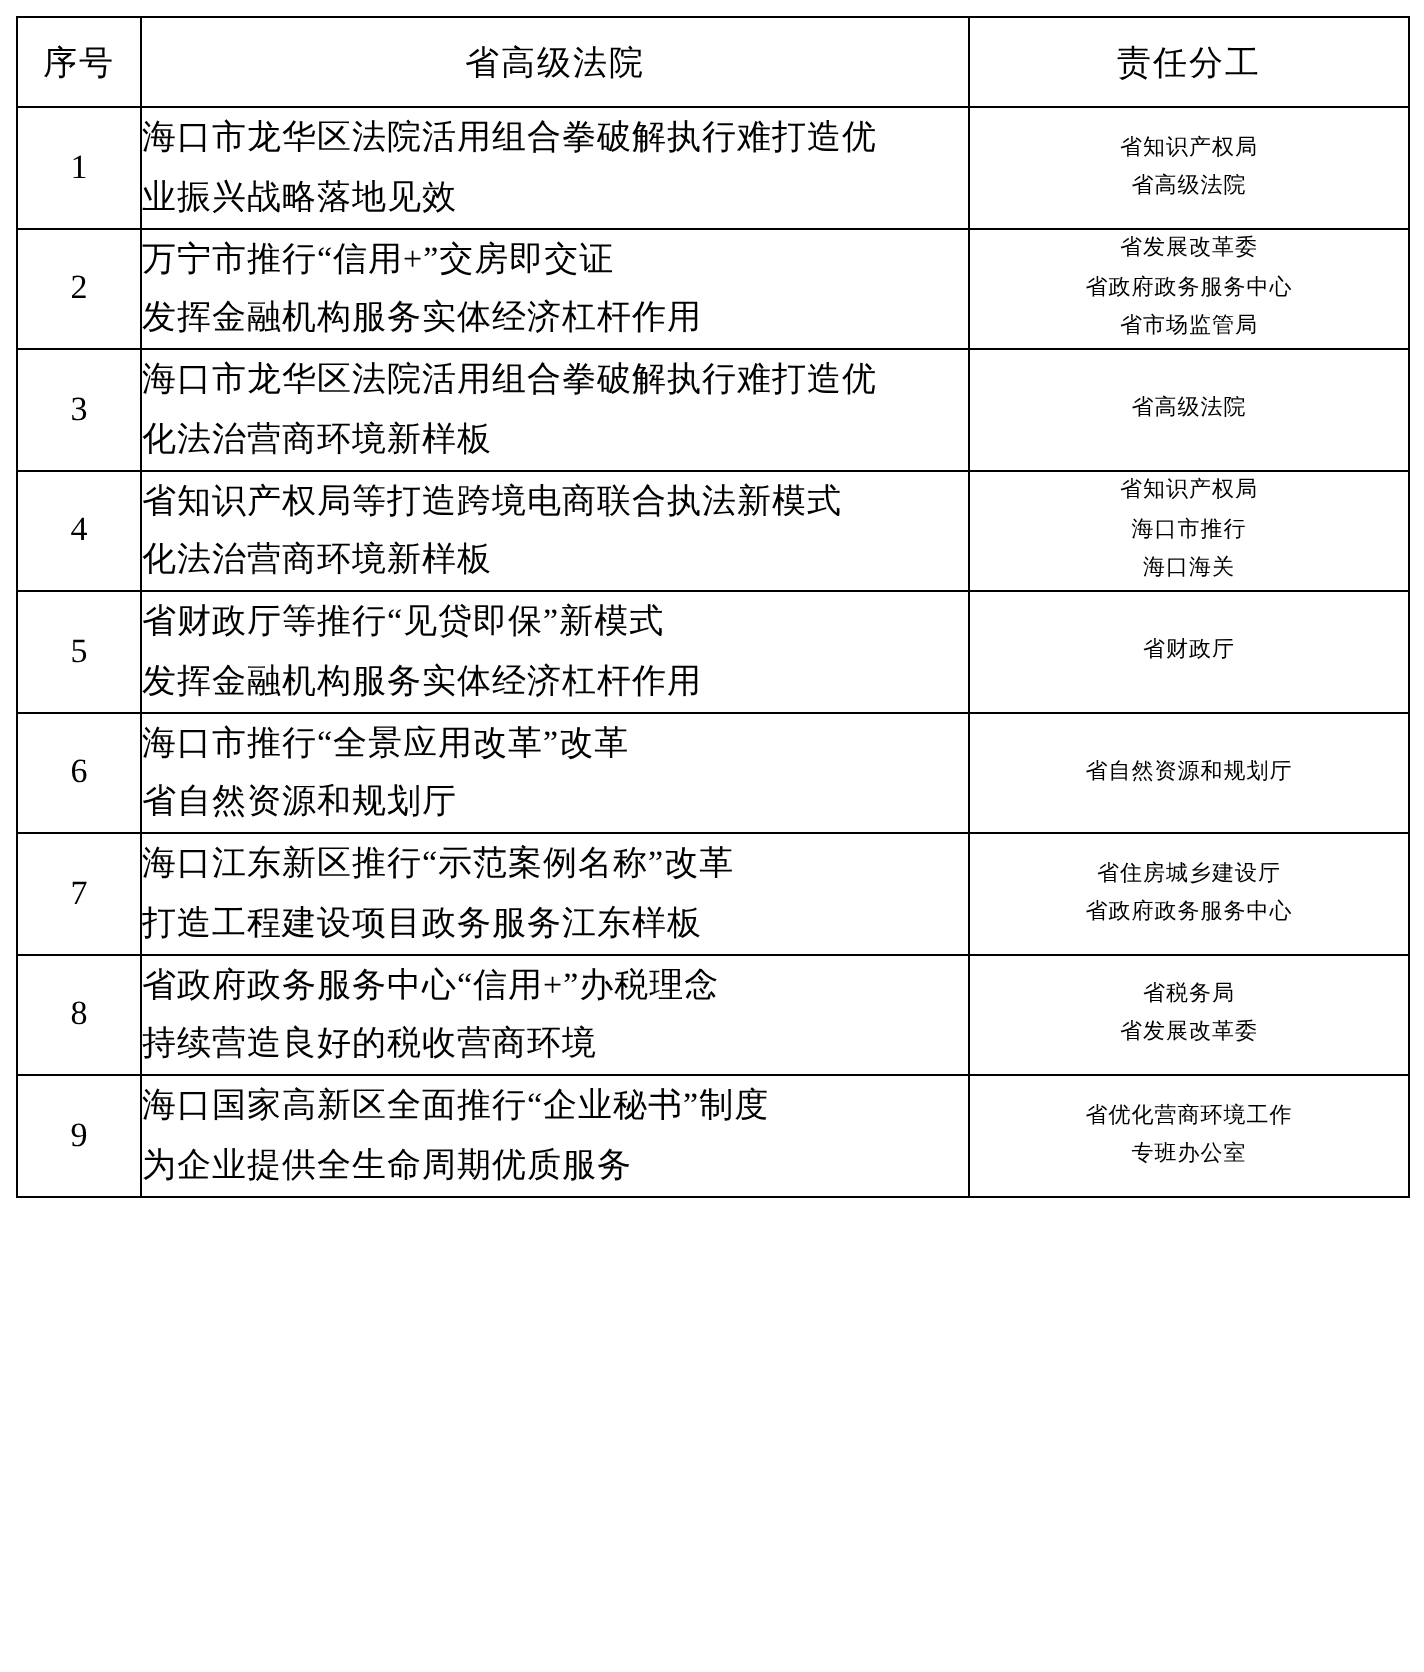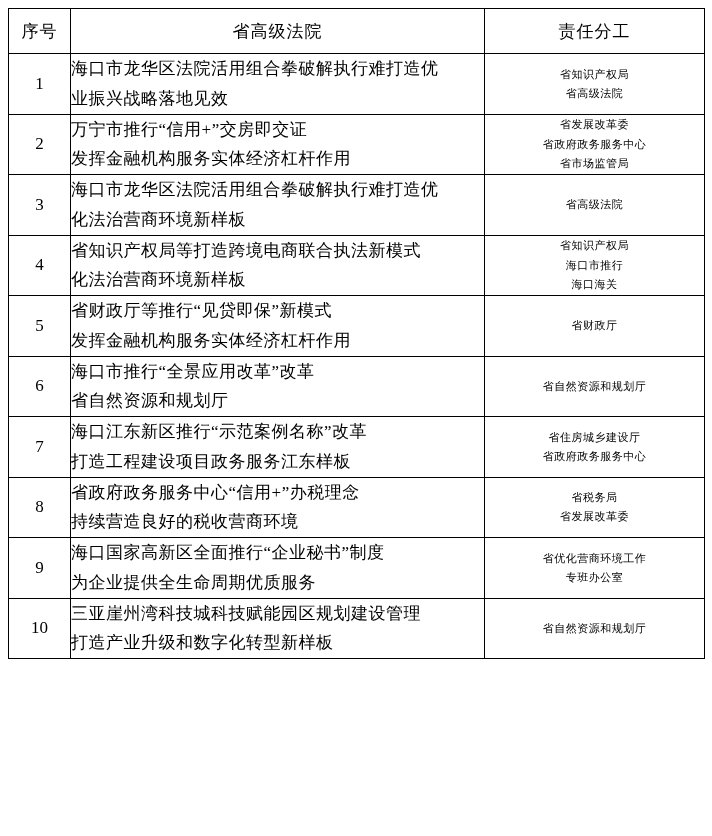--- a/index.html
+++ b/index.html
@@ -172,25 +172,15 @@
           <td class="idx">9</td>
           <td class="name">
             <span class="line">海口国家高新区全面推行“企业秘书”制度</span>
             <span class="line">为企业提供全生命周期优质服务</span>
           </td>
           <td class="resp">
             <span class="line">省优化营商环境工作</span>
             <span class="line">专班办公室</span>
           </td>
         </tr>
-        <tr>
-          <td class="idx">10</td>
-          <td class="name">
-            <span class="line">三亚崖州湾科技城科技赋能园区规划建设管理</span>
-            <span class="line">打造产业升级和数字化转型新样板</span>
-          </td>
-          <td class="resp">
-            <span class="line">省自然资源和规划厅</span>
-          </td>
-        </tr>
       </tbody>
   </table>
 </div>
 
 </body></html>

